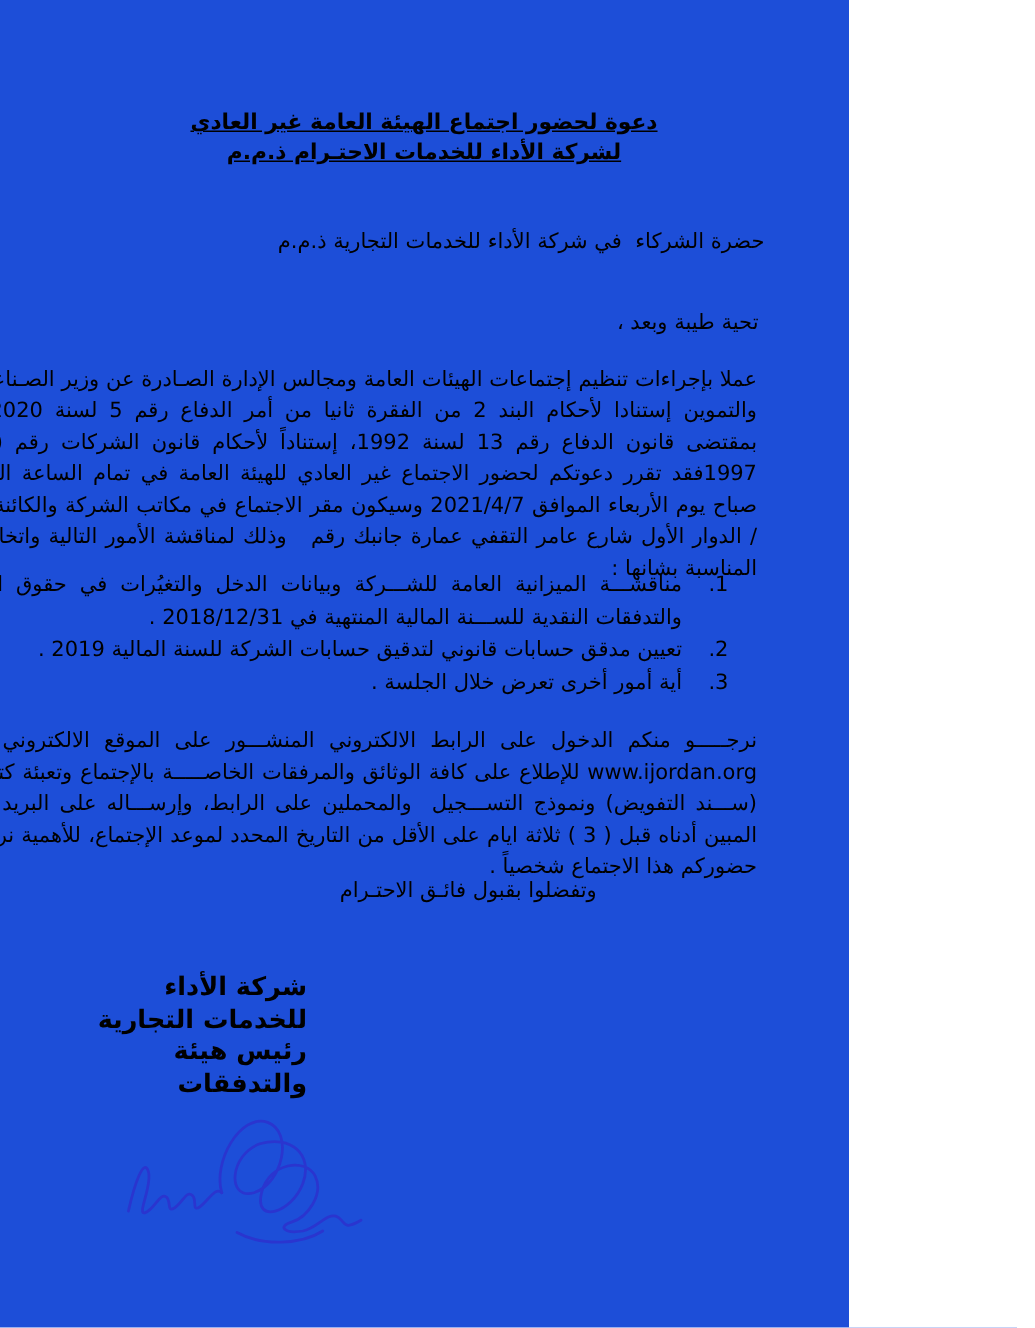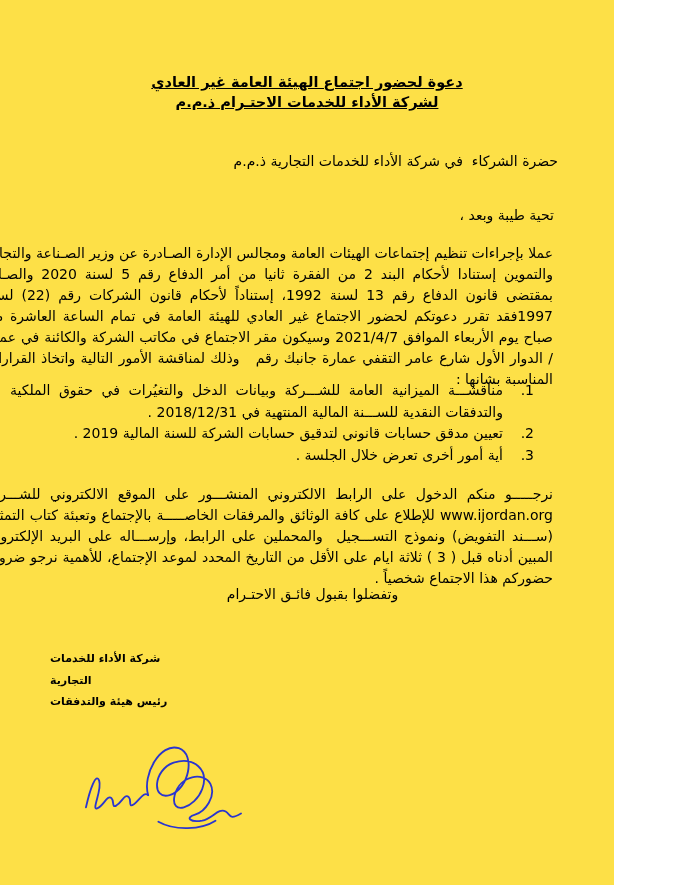--- a/index.html
+++ b/index.html
@@ -2,23 +2,23 @@
 <html lang="ar"><head>
 <meta charset="utf-8">
 <style>
   html, body {
     margin: 0;
     padding: 0;
     background: #ffffff;
   }
   .page {
     position: relative;
-    width: 614px;
+    width: 566px;
     height: 885px;
-    background: #fde047;
+    background: #1d4ed8;
     font-family: "DejaVu Sans", sans-serif;
     color: #000000;
     direction: rtl;
     overflow: hidden;
   }
   .doc-title {
     position: absolute;
     top: 72px;
     left: 0;
     right: 0;
@@ -81,23 +81,23 @@
     width: 625px;
     text-align: center;
     font-weight: normal;
     font-size: 14px;
   }
   .sig-block {
     position: absolute;
     top: 648px;
     left: 50px;
     width: 155px;
-    text-align: left;
+    text-align: right;
     font-weight: bold;
-    font-size: 11px;
+    font-size: 17px;
     line-height: 21.5px;
   }
   .signature-wrap {
     position: absolute;
     top: 736px;
     left: 80px;
     width: 170px;
     height: 102px;
   }
   .signature-wrap svg {

